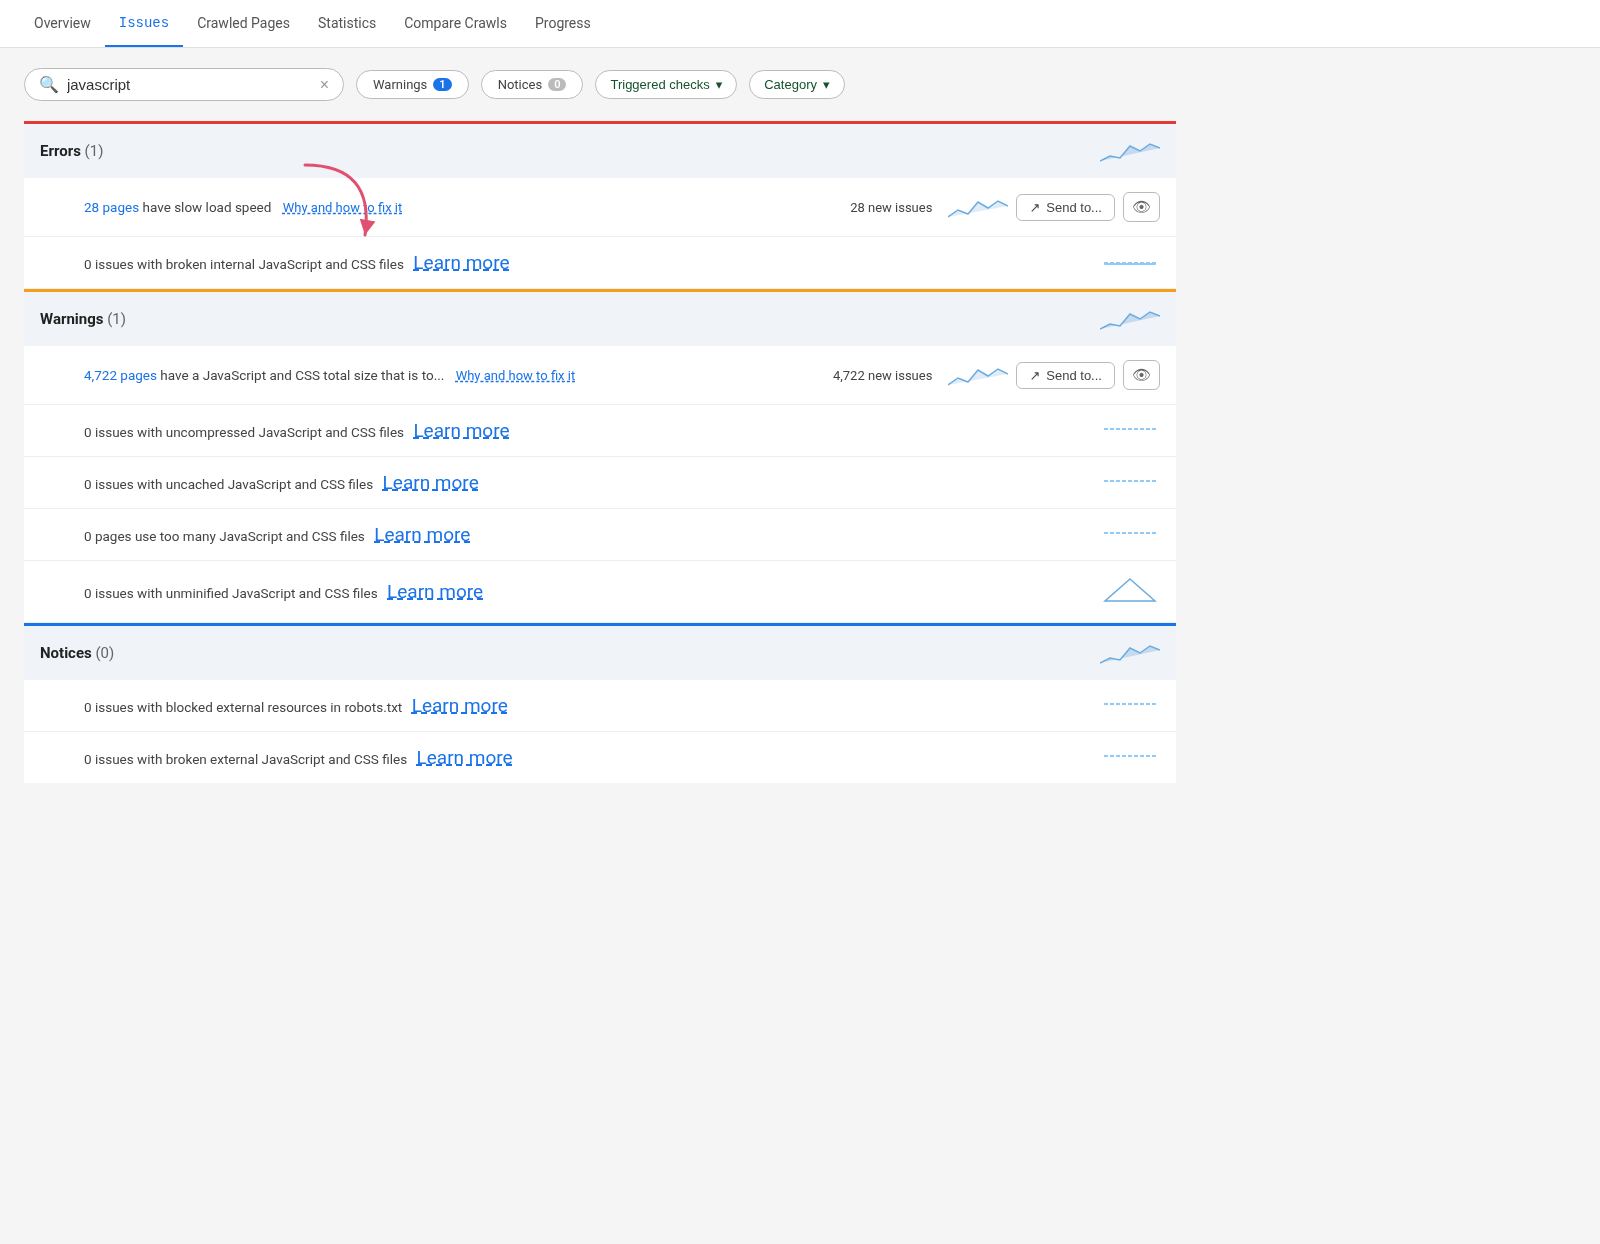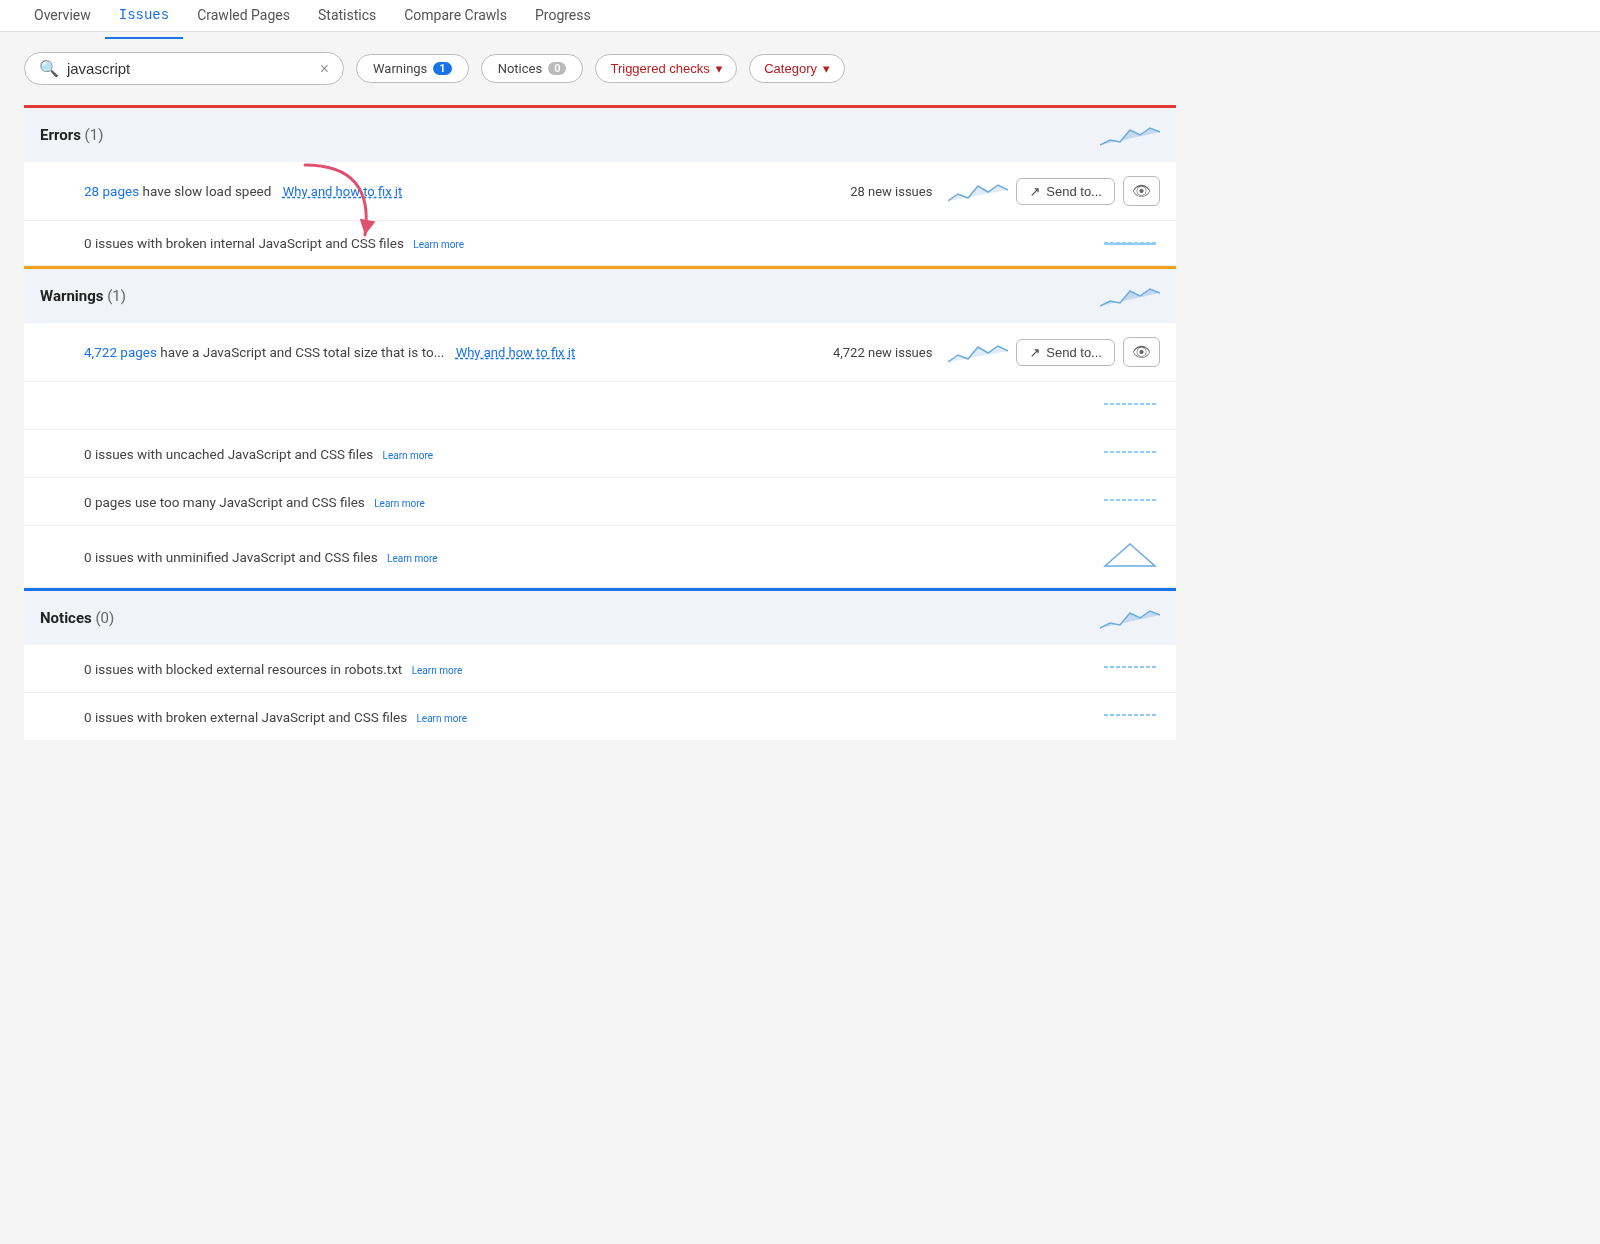--- a/index.html
+++ b/index.html
@@ -10,21 +10,21 @@
       font-size: 14px;
     }
 
     
     .nav-bar {
       background: #fff;
       border-bottom: 1px solid #e0e0e0;
       padding: 0 20px;
       display: flex;
       align-items: center;
-      height: 32px;
+      height: 48px;
     }
     .nav-item {
       padding: 14px 14px;
       color: #555;
       cursor: pointer;
       font-size: 14px;
       border-bottom: 2px solid transparent;
       margin-bottom: -1px;
     }
     .nav-item.active {
@@ -108,21 +108,21 @@
     .dropdown-btn {
       display: flex;
       align-items: center;
       background: #fff;
       border: 1.5px solid #bbb;
       border-radius: 20px;
       padding: 6px 14px;
       cursor: pointer;
       gap: 6px;
       font-size: 13px;
-      color: #b91c1c;
+      color: #14532d;
     }
 
     
     .section-header {
       display: flex;
       align-items: center;
       justify-content: space-between;
       padding: 12px 16px;
       background: #f0f4f8;
       border-top: 3px solid #e53935;
@@ -159,23 +159,24 @@
       font-size: 13.5px;
       margin-left: 44px;
     }
     .issue-text .link {
       color: #1a73e8;
       cursor: pointer;
       text-decoration: none;
     }
     .learn-more {
       color: #1a73e8;
+      text-decoration: underline;
       text-decoration-style: dashed;
       cursor: pointer;
-      font-size: 10px;
+      font-size: 19px;
       white-space: nowrap;
       margin-left: 6px;
     }
     .why-fix {
       color: #1a73e8;
       text-decoration: underline;
       text-decoration-style: dashed;
       cursor: pointer;
       font-size: 13px;
       white-space: nowrap;
@@ -362,20 +363,24 @@
         <span>↗</span>
         <span>Send to...</span>
       </button>
       <button class="eye-btn">
         <span>👁</span>
       </button>
     </div>
 
 
     <div class="issue-row">
+      <div class="issue-text">
+        <span>0 issues with uncompressed JavaScript and CSS files</span>
+        <a class="learn-more">Learn more</a>
+      </div>
       <div style="margin-left:auto;">
         <svg viewBox="0 0 60 16" width="60" height="16" xmlns="http://www.w3.org/2000/svg">
           <line x1="4" y1="8" x2="56" y2="8" stroke="#90caf9" stroke-width="2" stroke-dasharray="4,2"></line>
         </svg>
       </div>
     </div>
 
     <div class="issue-row">
       <div class="issue-text">
         <span>0 issues with uncached JavaScript and CSS files</span>

